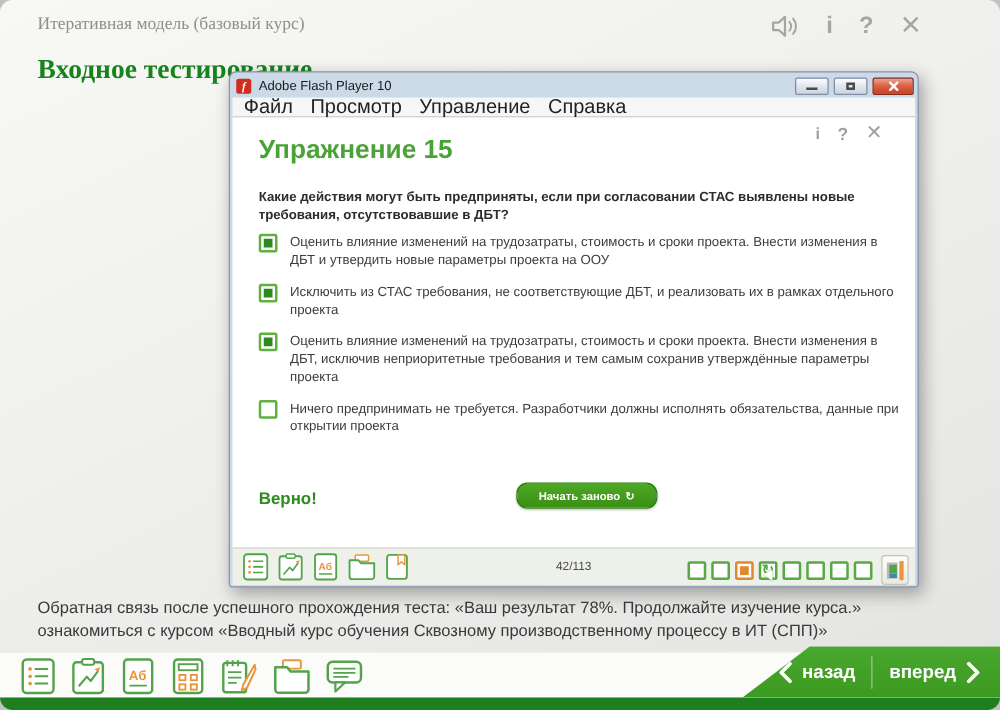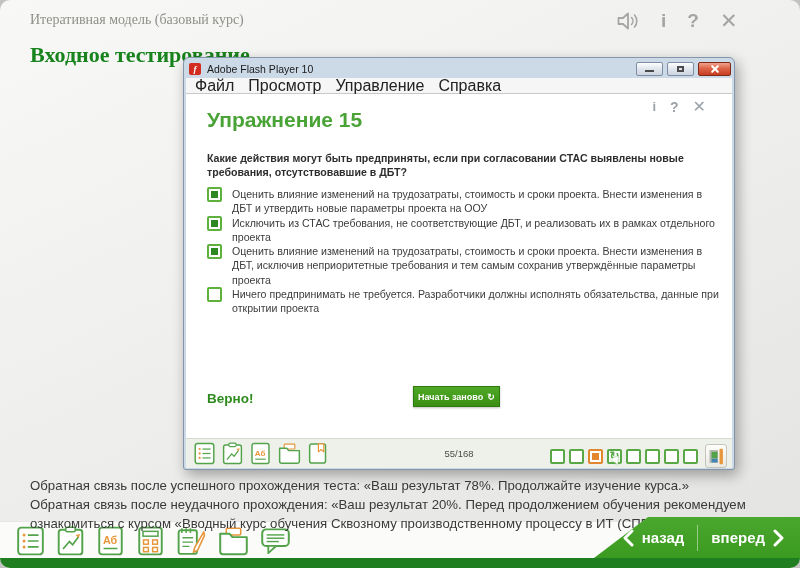--- a/index.html
+++ b/index.html
@@ -40,29 +40,29 @@
   .fp-content{position:relative;height:344px;background:#fff;overflow:hidden;}
   .fp-inner-icons{position:absolute;top:3px;right:26px;display:flex;gap:14px;align-items:center;
                   color:#9aa1a7;}
   .ig{font-size:14px;line-height:20px;cursor:pointer;color:#9aa1a7;}
   
   .ex-title{position:absolute;left:21px;top:14px;font-size:21px;font-weight:600;color:#4aa336;}
   .ex-question{position:absolute;left:21px;top:58px;width:510px;font-size:10.6px;font-weight:bold;
                color:#2d2d2d;line-height:1.3;}
   .ex-hint{position:absolute;left:21px;top:76px;display:flex;gap:5px;align-items:center;}
   .hint-text{font-size:10.3px;font-style:italic;color:#3a9aab;}
-  .ex-options{position:absolute;left:21px;top:93px;width:512px;display:flex;flex-direction:column;}
+  .ex-options{position:absolute;left:21px;top:93px;width:512px;display:flex;flex-direction:column;gap:11px;}
   .opt{display:flex;gap:10px;align-items:flex-start;cursor:pointer;}
   .cb{flex:0 0 auto;width:15px;height:15px;box-sizing:border-box;border:2px solid #5fb13e;
       border-radius:2px;background:#fff;margin-top:0;}
   .cb.checked::after{content:"";display:block;width:7px;height:7px;margin:2px;background:#2e8822;}
   .opt-text{font-size:10.6px;color:#3c3c3c;line-height:1.35;}
   .ex-result{position:absolute;left:21px;top:297px;font-size:13.5px;font-weight:bold;color:#2e8b1d;text-align:right;}
-  .restart-btn{position:absolute;left:227px;top:292px;height:19px;padding:0 4px;border:1px solid #2f7a0f;
-               border-radius:0;background:linear-gradient(#4ea825,#3a8f14);color:#fff;font-size:9px;
+  .restart-btn{position:absolute;left:227px;top:292px;height:19px;padding:0 17px;border:1px solid #2f7a0f;
+               border-radius:9px;background:linear-gradient(#4ea825,#3a8f14);color:#fff;font-size:9px;
                font-weight:bold;display:flex;align-items:center;gap:4px;cursor:pointer;
                box-shadow:0 1px 2px rgba(0,0,0,.25);font-family:"Liberation Sans",sans-serif;}
   
   .fp-toolbar{position:relative;height:30px;background:#edf1e9;border-top:1px solid #d5dacf;box-sizing:border-box;}
   .tb-left{position:absolute;left:8px;top:3px;display:flex;gap:7px;}
   .tb-left svg{display:block;cursor:pointer;}
   .tb-counter{position:absolute;left:0;right:0;top:9px;text-align:center;font-size:9.5px;color:#4c4c4c;}
   .tb-right{position:absolute;right:5px;top:5px;display:flex;gap:4px;align-items:center;}
   .sq{position:relative;width:15px;height:15px;box-sizing:border-box;border:2px solid #58a846;
       border-radius:2px;background:#fff;cursor:pointer;}
@@ -192,21 +192,21 @@
         </svg>
         <svg width="23" height="23" viewBox="0 0 28 26">
           <rect x="7.5" y="1.5" width="13" height="6" rx="1" fill="#fff" stroke="#e8963c" stroke-width="1.4"></rect>
           <path d="M2 6.5 h8.5 l2.5 3 H26 v13 a2.5 2.5 0 0 1 -2.5 2.5 h-19 A2.5 2.5 0 0 1 2 22.5 z" fill="#fff" stroke="#53a34b" stroke-width="1.8" stroke-linejoin="round"></path>
         </svg>
         <svg width="20" height="23" viewBox="0 0 24 26">
           <rect x="2" y="1.5" width="19" height="23" rx="2.5" fill="#fff" stroke="#53a34b" stroke-width="1.8"></rect>
           <path d="M12.5 1.5 v9.5 l3.2-2.8 3.2 2.8 V1.5 z" fill="#fff" stroke="#e8963c" stroke-width="1.4" stroke-linejoin="round"></path>
         </svg>
       </div>
-      <div class="tb-counter">55/168</div>
+      <div class="tb-counter">42/113</div>
       <div class="tb-right">
         <span class="sq"></span>
         <span class="sq"></span>
         <span class="sq current"></span>
         <span class="sq pointer"></span>
         <span class="sq"></span>
         <span class="sq"></span>
         <span class="sq"></span>
         <span class="sq"></span>
         <span class="exit-btn">
@@ -216,21 +216,20 @@
             <rect x="2.5" y="10.8" width="6" height="3.6" fill="#3f86b4"></rect>
             <rect x="10.5" y="0.8" width="3.4" height="15.4" rx="1" fill="#e8963c"></rect>
           </svg>
         </span>
       </div>
     </div>
   </div>
 
   <div class="feedback">
     <div>Обратная связь после успешного прохождения теста: «Ваш результат 78%. Продолжайте изучение курса.»</div>
-    <div>Обратная связь после неудачного прохождения: «Ваш результат 20%. Перед продолжением обучения рекомендуем</div>
     <div>ознакомиться с курсом «Вводный курс обучения Сквозному производственному процессу в ИТ (СПП)»</div>
   </div>
 
   <div class="bottom-bar">
     <div class="bb-icons">
       <svg width="29" height="30" viewBox="0 0 26 28">
         <rect x="1.5" y="1.5" width="23" height="25" rx="3" fill="#fff" stroke="#53a34b" stroke-width="1.8"></rect>
         <circle cx="7" cy="8.5" r="1.4" fill="#e8963c"></circle>
           <circle cx="7" cy="14" r="1.4" fill="#e8963c"></circle>
           <circle cx="7" cy="19.5" r="1.4" fill="#e8963c"></circle>

